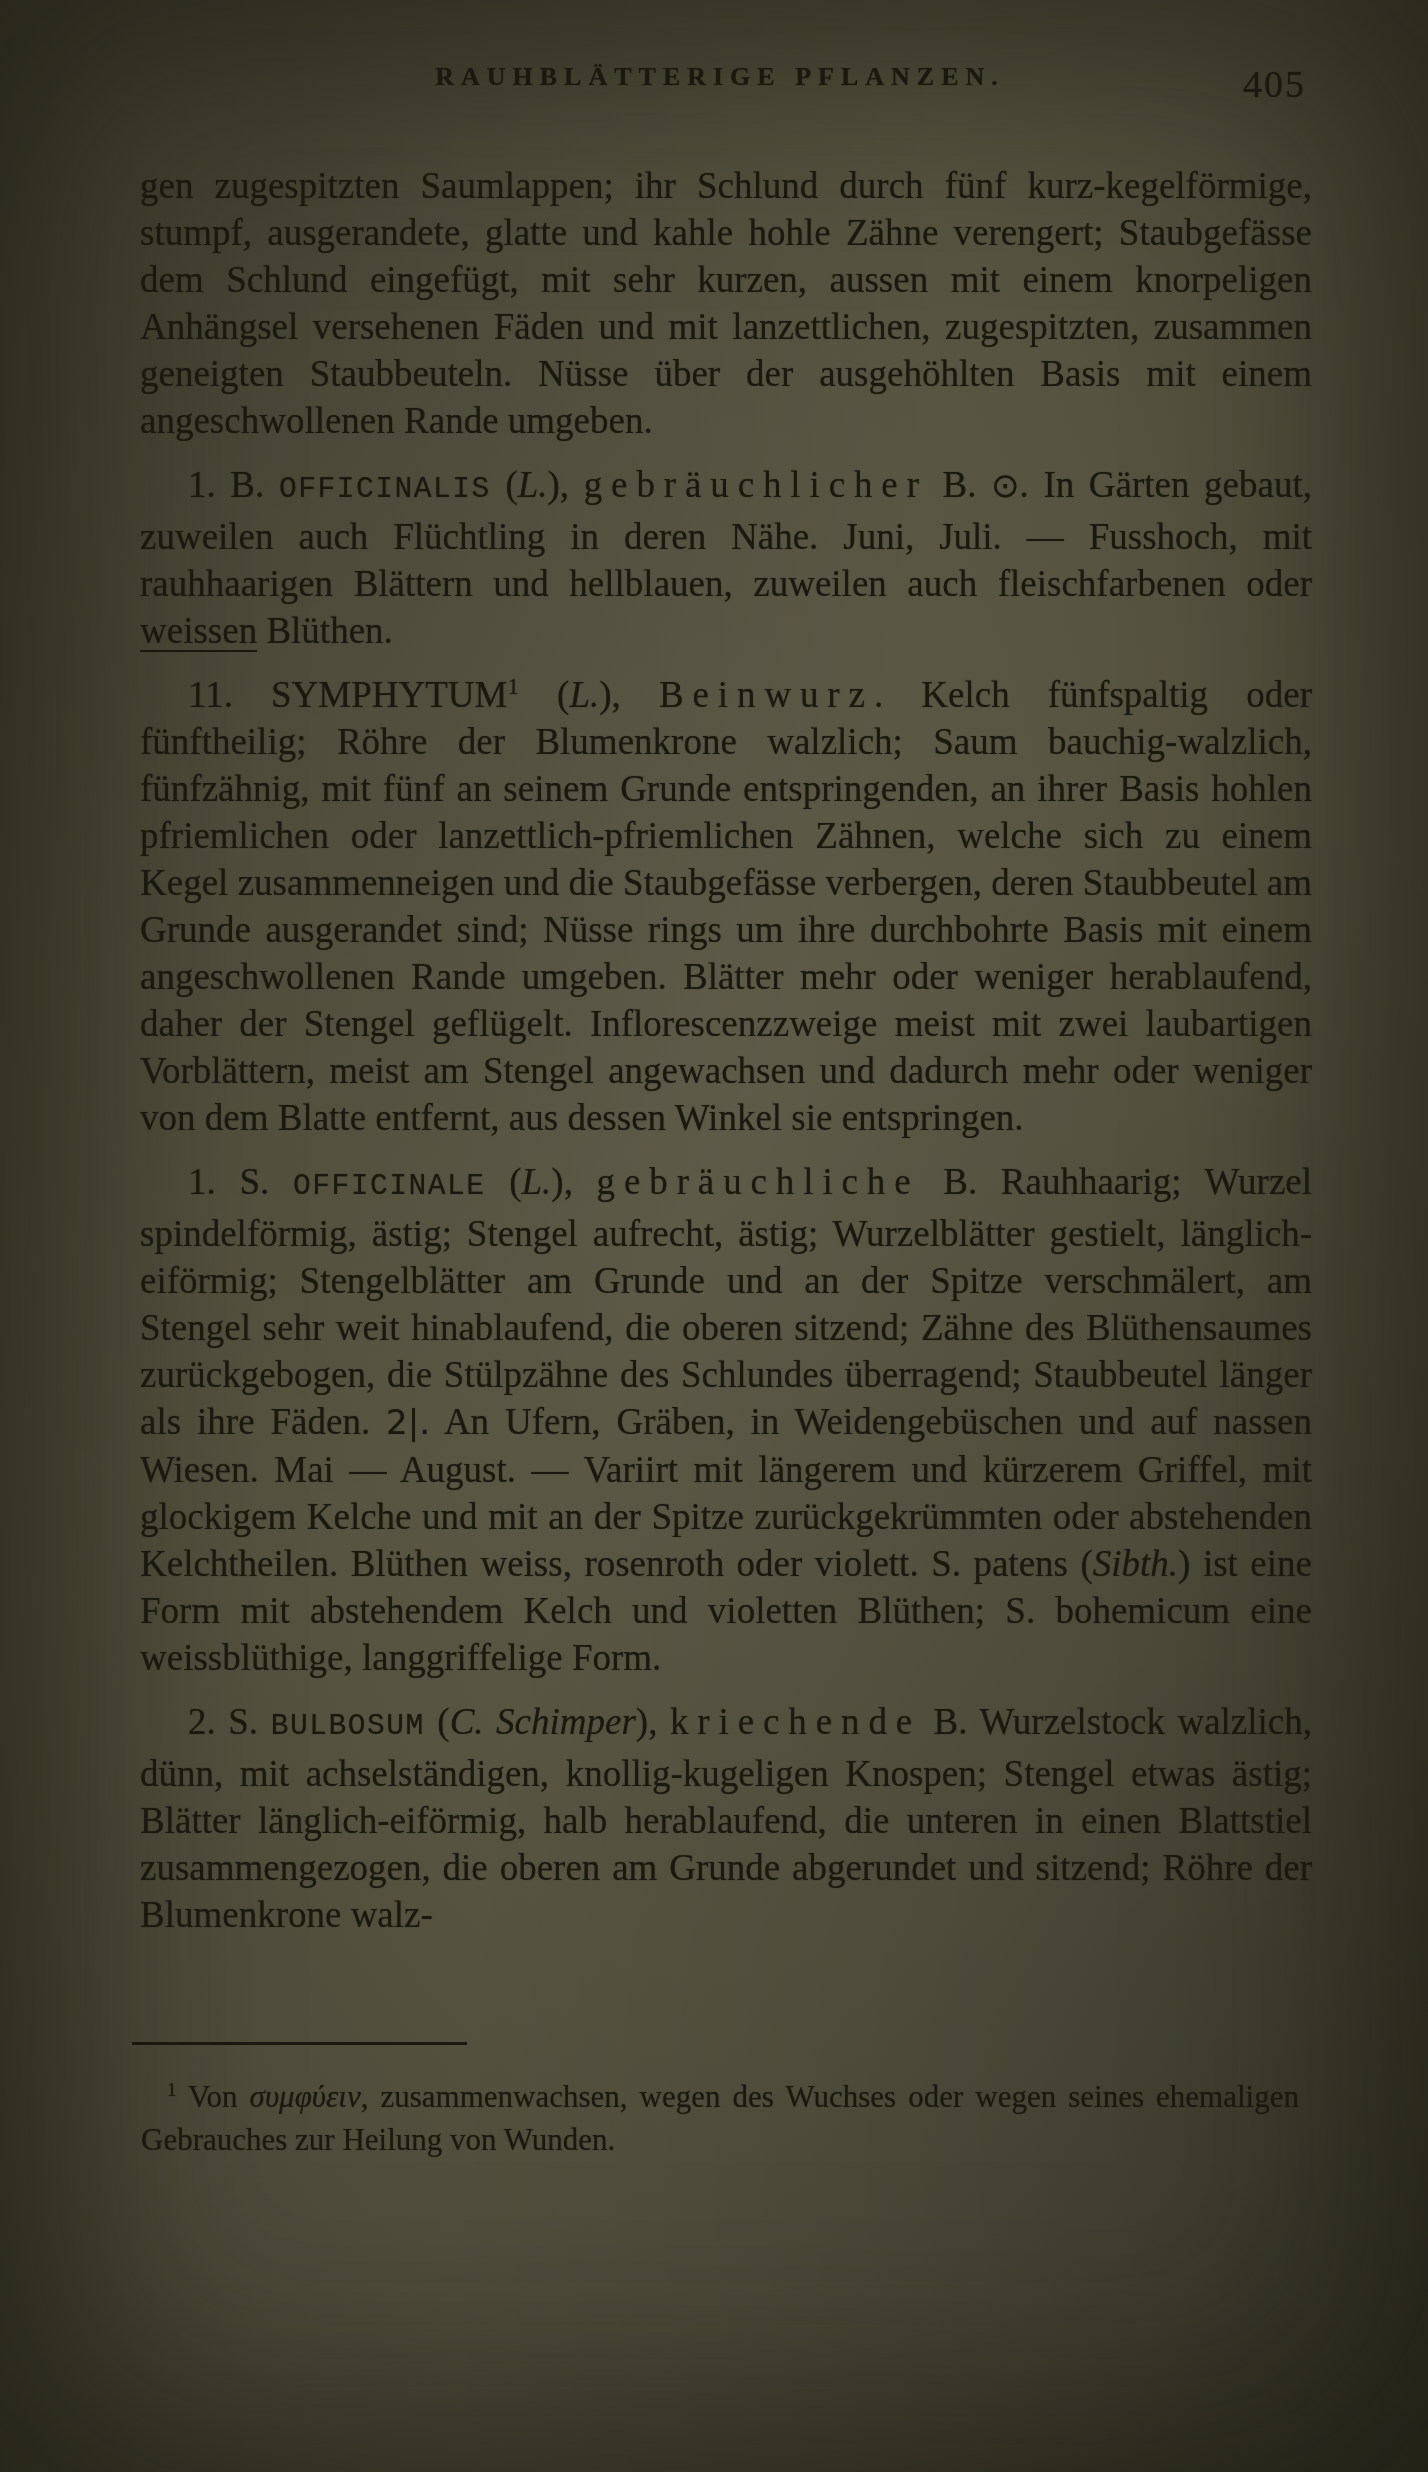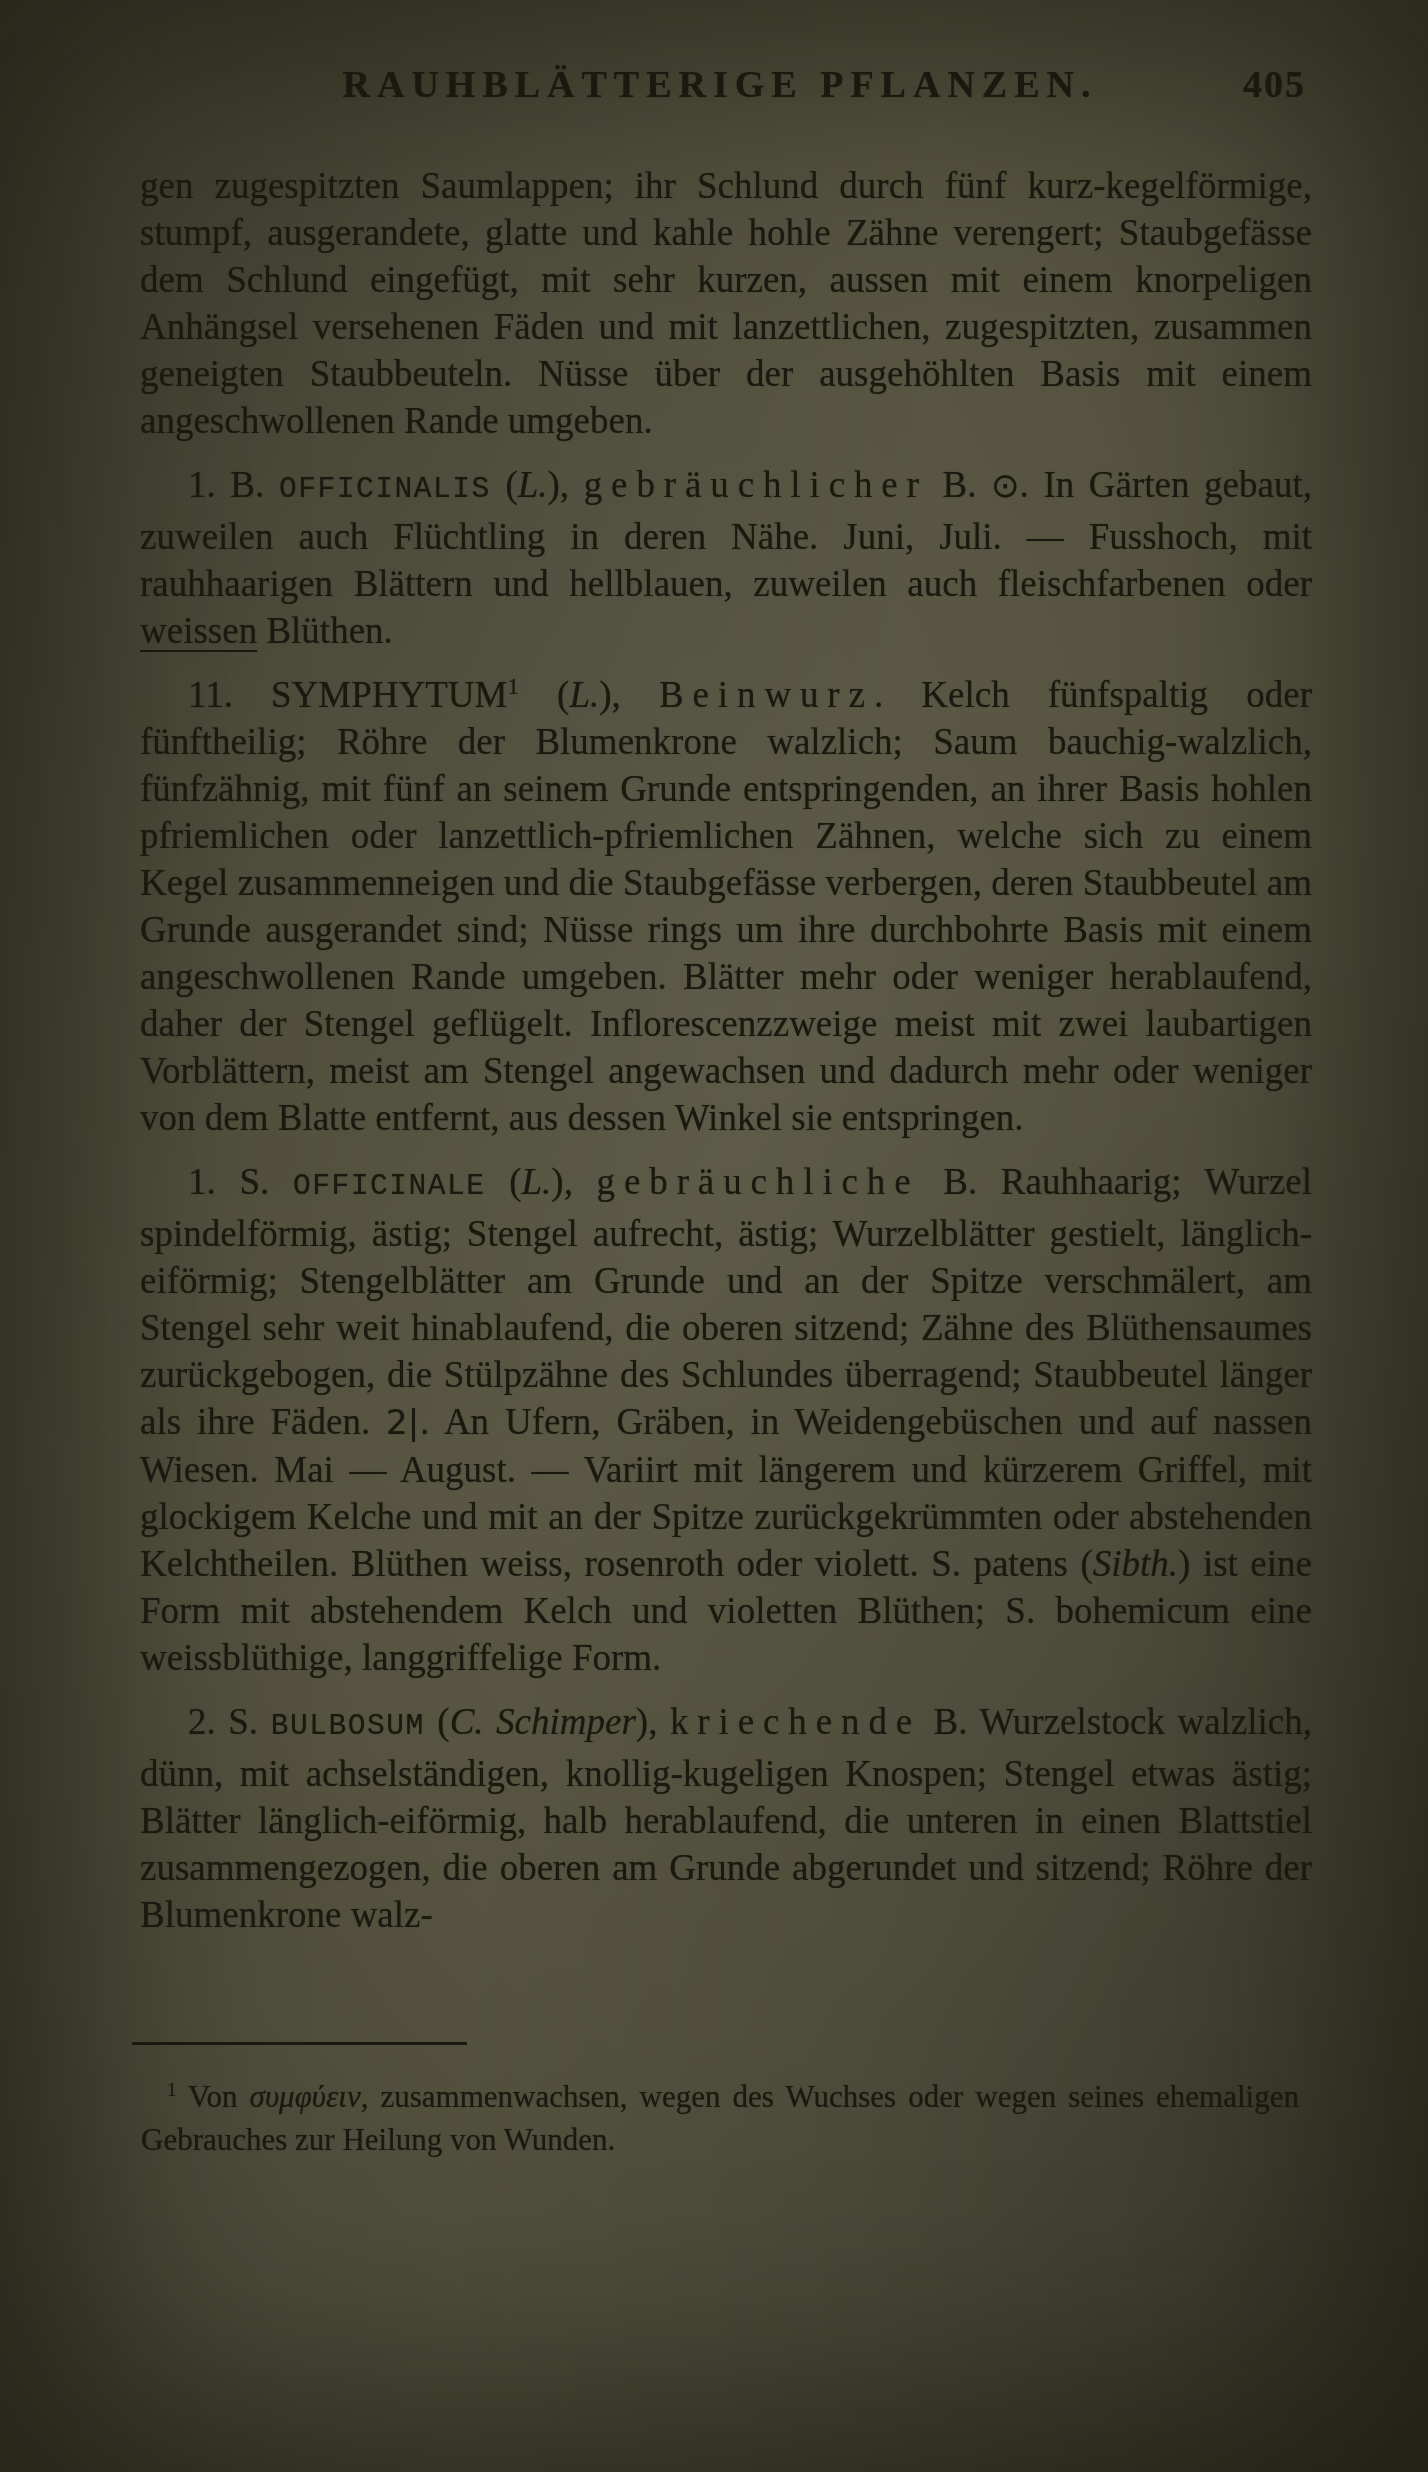--- a/index.html
+++ b/index.html
@@ -24,31 +24,31 @@
     overflow: hidden;
     text-shadow: 0 0 1px rgba(26,25,15,0.65);
   }
   .page-header {
     position: relative;
     height: 54px;
     margin-bottom: 46px;
   }
   .running-title {
     text-align: center;
-    font-size: 38px;
+    font-size: 26px;
     font-weight: bold;
     letter-spacing: 7px;
     white-space: nowrap;
   }
   .page-number {
     position: absolute;
     right: 6px;
     top: 0;
     font-size: 38px;
-    font-weight: bold;
+    font-weight: normal;
     letter-spacing: 2px;
   }
   .text-block {
     font-size: 37px;
     line-height: 47px;
     text-align: justify;
   }
   .para {
     margin: 0 0 17px 12px;
     text-indent: 48px;

